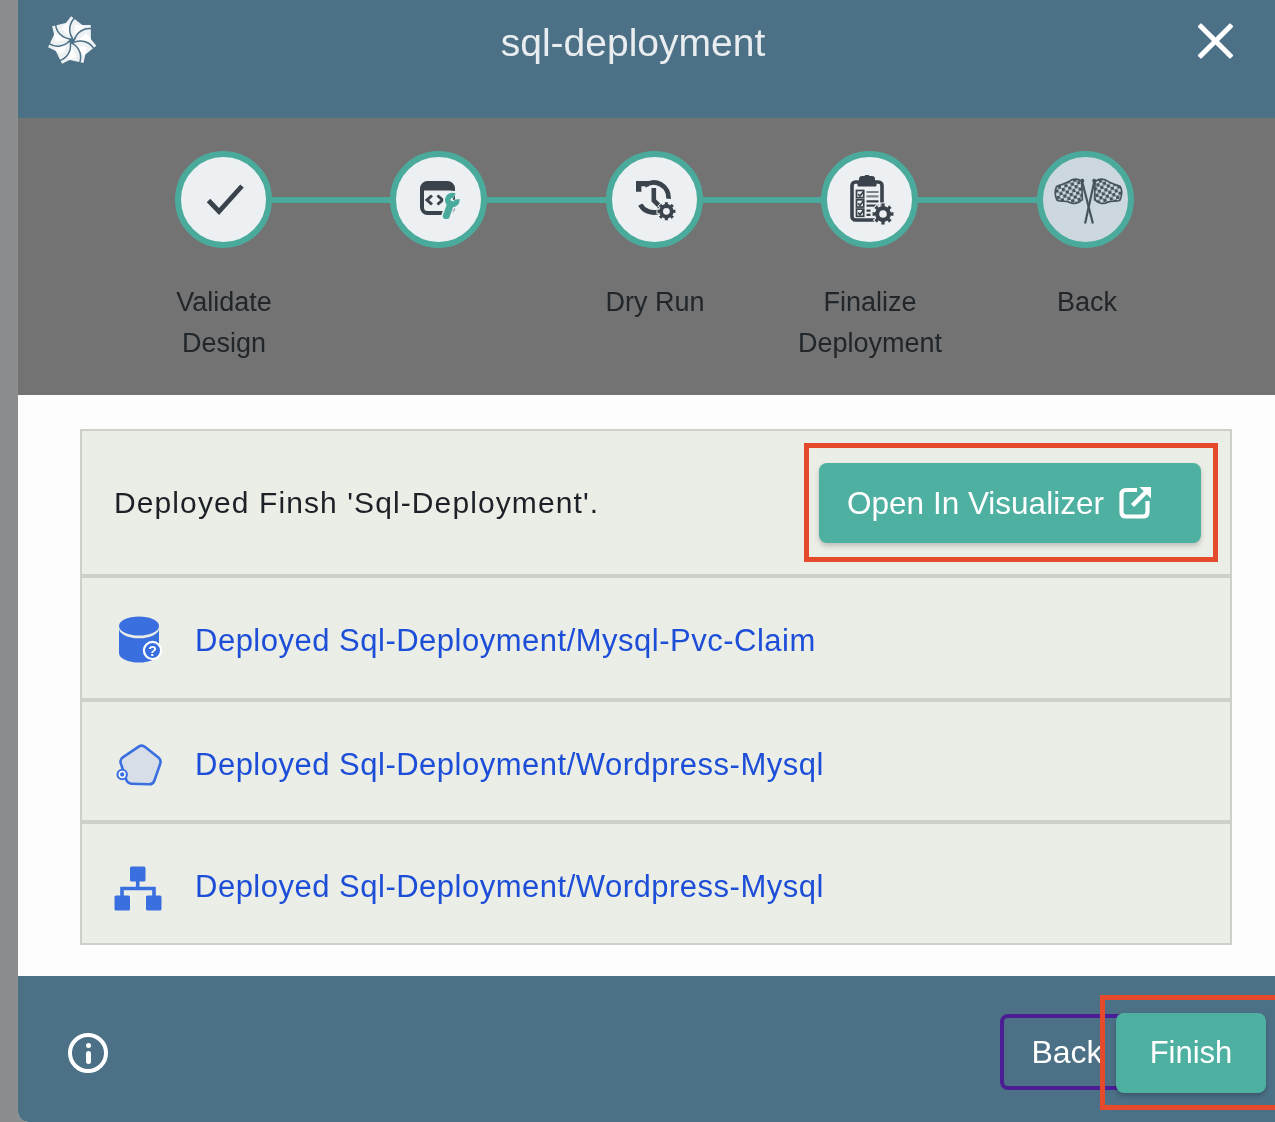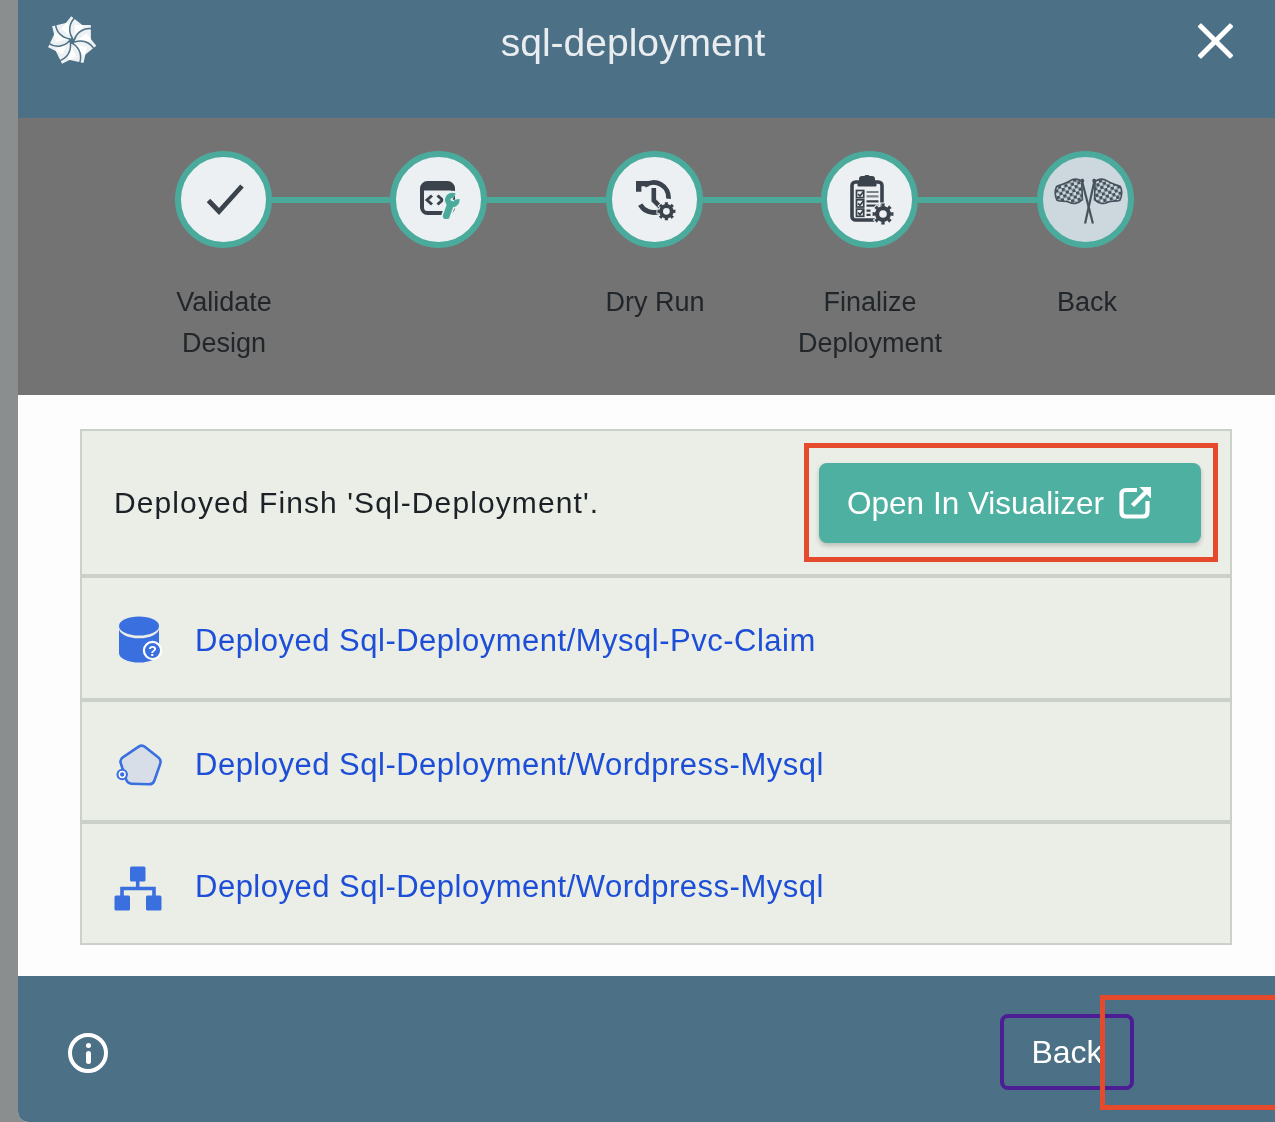--- a/index.html
+++ b/index.html
@@ -208,13 +208,14 @@
         <path d="M23.7 15 V22.5 M8 30 V22.5 H40 V30" fill="none" stroke="#3a6fe0" stroke-width="3.6"></path>
       </svg>
       <div class="row-text rtext">Deployed Sql-Deployment/Wordpress-Mysql</div>
     </div>
   </div>
 
   <div class="ftr"></div>
   <div class="info"></div>
   <div class="backbtn">Back</div>
   <div class="fin-red"></div>
+  <div class="finbtn">Finish</div>
 </div>
 
 </body></html>

